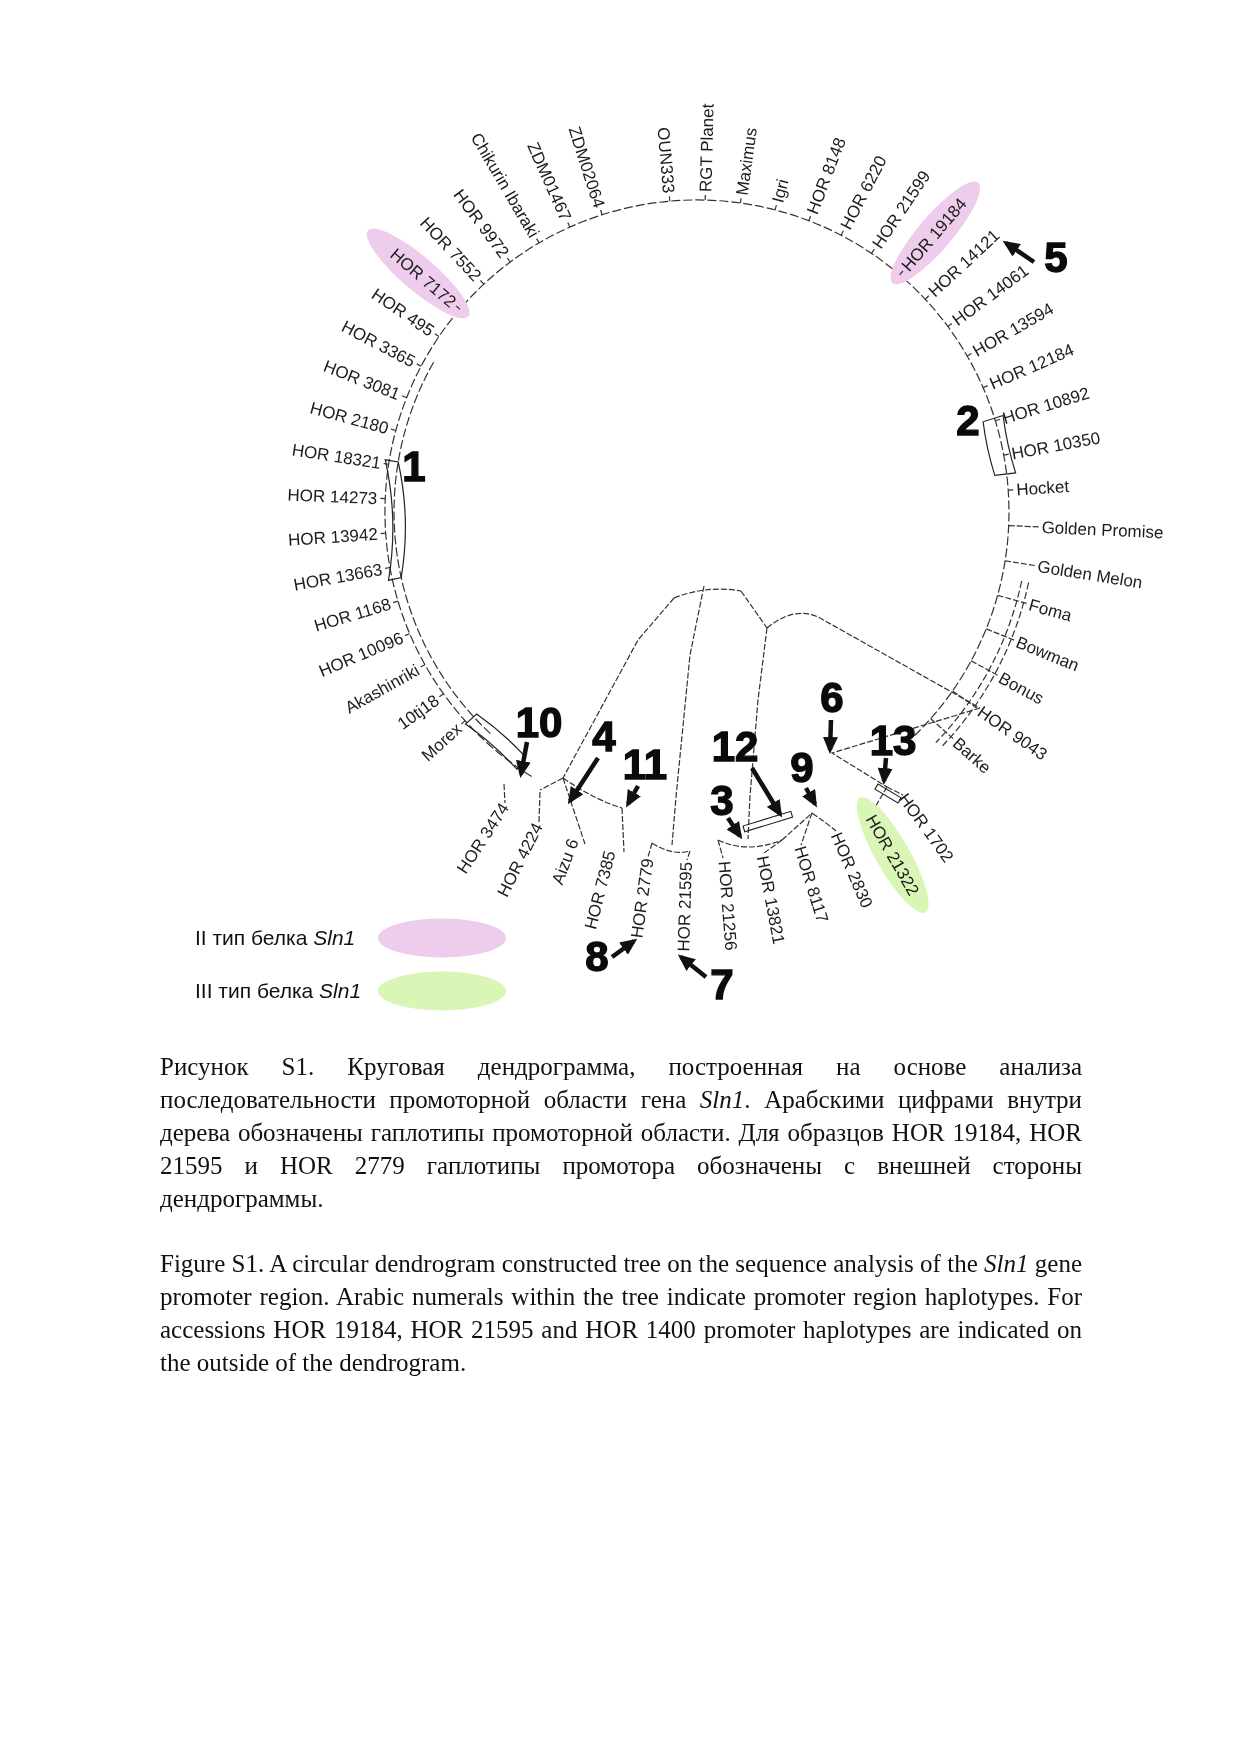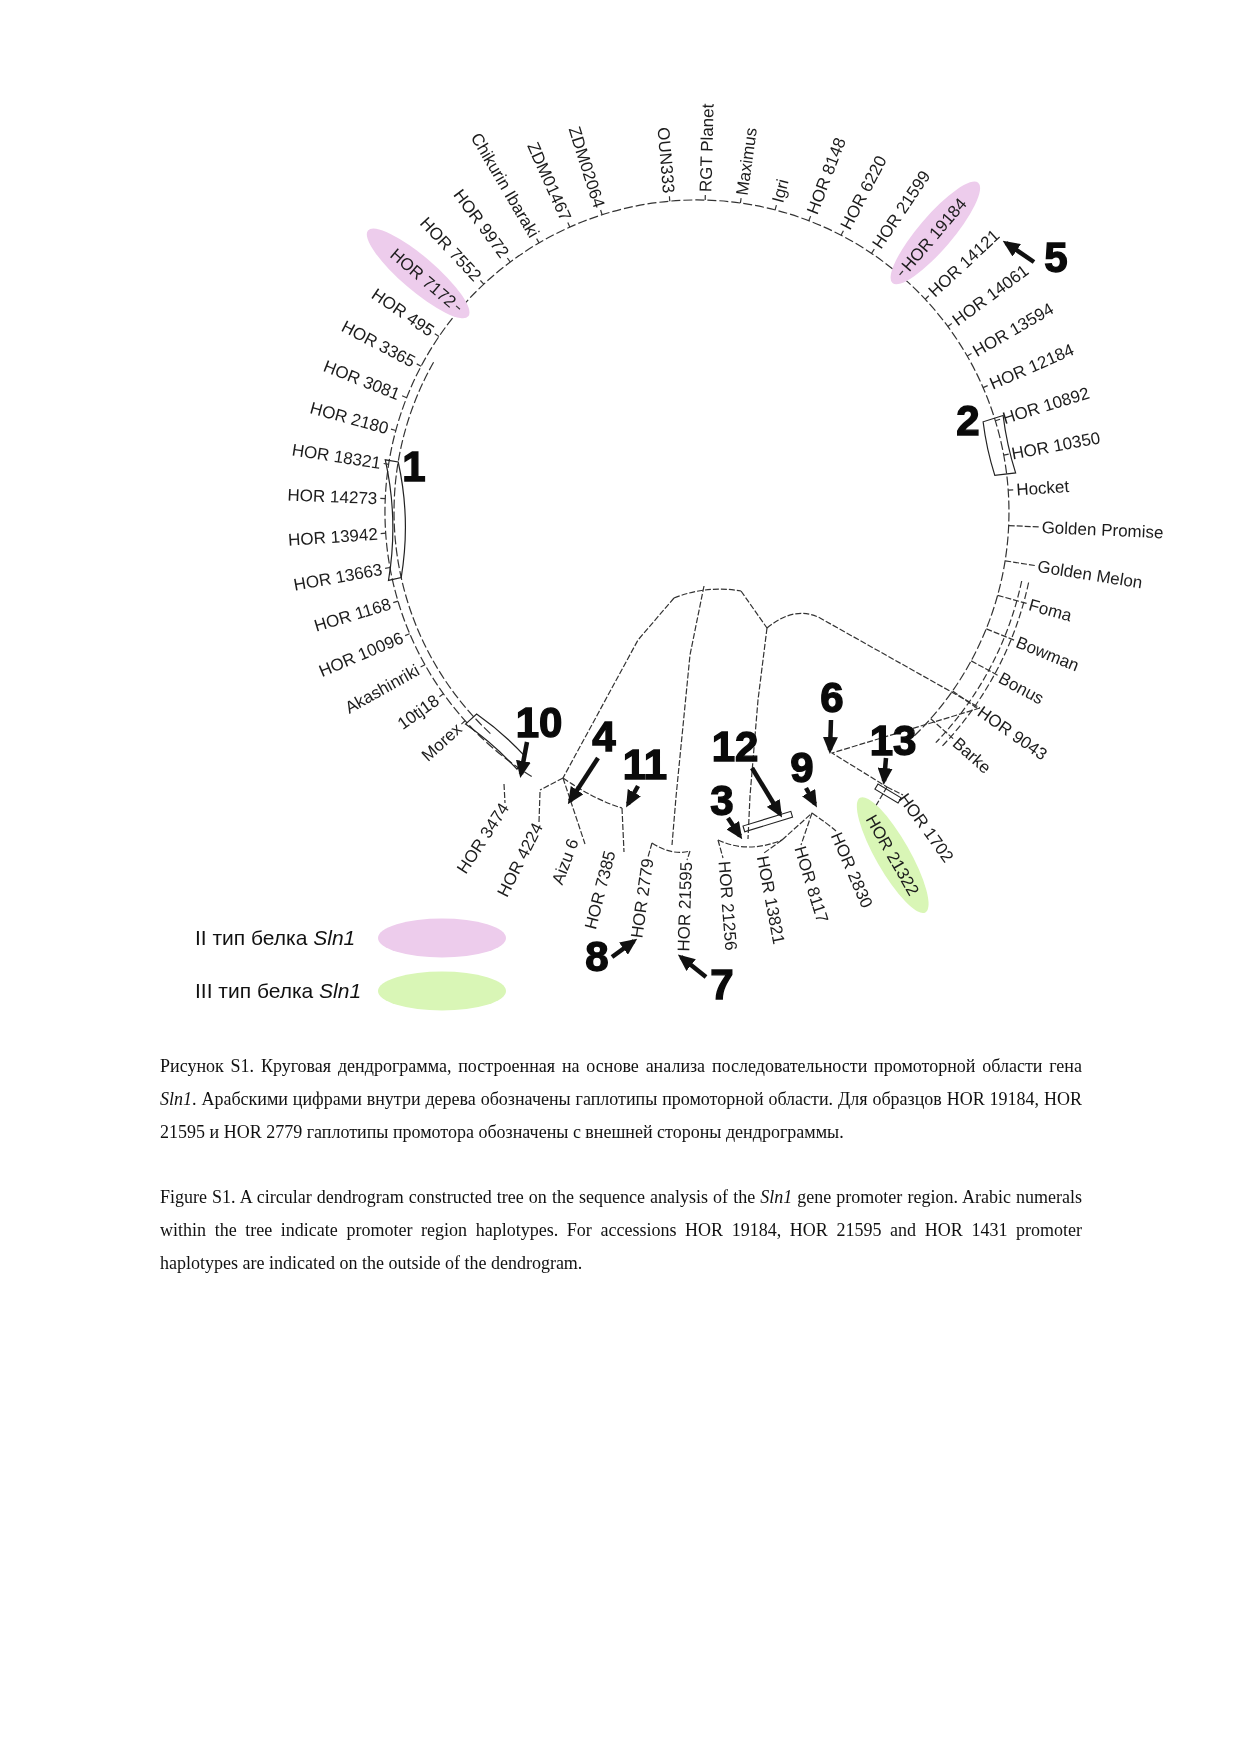--- a/index.html
+++ b/index.html
@@ -1,20 +1,20 @@
 <!DOCTYPE html>
 <html><head>
 <meta charset="utf-8">
 <style>
   html,body{margin:0;padding:0;background:#ffffff;}
   .page{position:relative;width:1241px;height:1755px;background:#fff;overflow:hidden;
         font-family:"Liberation Sans",sans-serif;}
   #figure-svg{position:absolute;left:0;top:0;}
   .captions{position:absolute;left:160px;top:1050px;width:922px;}
-  .captions p{margin:0;font-family:"Liberation Serif",serif;font-size:18px;line-height:33px;
+  .captions p{margin:0;font-family:"Liberation Serif",serif;font-size:25px;line-height:33px;
               color:#111;text-align:justify;}
   .captions p + p{margin-top:32px;}
   .captions i{font-style:italic;}
 </style>
 </head>
 <body>
 
 <div class="page">
   <svg id="figure-svg" width="1241" height="1045" viewBox="0 0 1241 1045">
       <defs>
@@ -176,15 +176,15 @@
       <text x="735" y="746" font-size="42" font-weight="bold" fill="#0a0a0a" stroke="#0a0a0a" stroke-width="1.4" text-anchor="middle" dy="0.36em">12</text>
       <line x1="886" y1="758" x2="884" y2="781" stroke="#111" stroke-width="4.5" marker-end="url(#ah)"></line>
       <text x="893" y="740" font-size="42" font-weight="bold" fill="#0a0a0a" stroke="#0a0a0a" stroke-width="1.4" text-anchor="middle" dy="0.36em">13</text>
       <ellipse cx="442" cy="938" rx="64" ry="19.5" fill="#edccec"></ellipse>
       <text x="195" y="938" font-size="21" fill="#111" dy="0.35em"><tspan>II тип белка </tspan><tspan font-style="italic">Sln1</tspan></text>
       <ellipse cx="442" cy="991" rx="64" ry="19.5" fill="#d9f6b6"></ellipse>
       <text x="195" y="991" font-size="21" fill="#111" dy="0.35em"><tspan>III тип белка </tspan><tspan font-style="italic">Sln1</tspan></text>
     </svg>
   <div class="captions">
     <p id="cap-ru"><span>Рисунок S1. Круговая дендрограмма, построенная на основе анализа последовательности промоторной области гена </span><i>Sln1</i><span>. Арабскими цифрами внутри дерева обозначены гаплотипы промоторной области. Для образцов HOR 19184, HOR 21595 и HOR 2779 гаплотипы промотора обозначены с внешней стороны дендрограммы.</span></p>
-    <p id="cap-en"><span>Figure S1. A circular dendrogram constructed tree on the sequence analysis of the </span><i>Sln1</i><span> gene promoter region. Arabic numerals within the tree indicate promoter region haplotypes. For accessions HOR 19184, HOR 21595 and HOR 1431 promoter haplotypes are indicated on the outside of the dendrogram.</span></p>
+    <p id="cap-en"><span>Figure S1. A circular dendrogram constructed tree on the sequence analysis of the </span><i>Sln1</i><span> gene promoter region. Arabic numerals within the tree indicate promoter region haplotypes. For accessions HOR 19184, HOR 21595 and HOR 1400 promoter haplotypes are indicated on the outside of the dendrogram.</span></p>
   </div>
 </div>
 
 </body></html>

